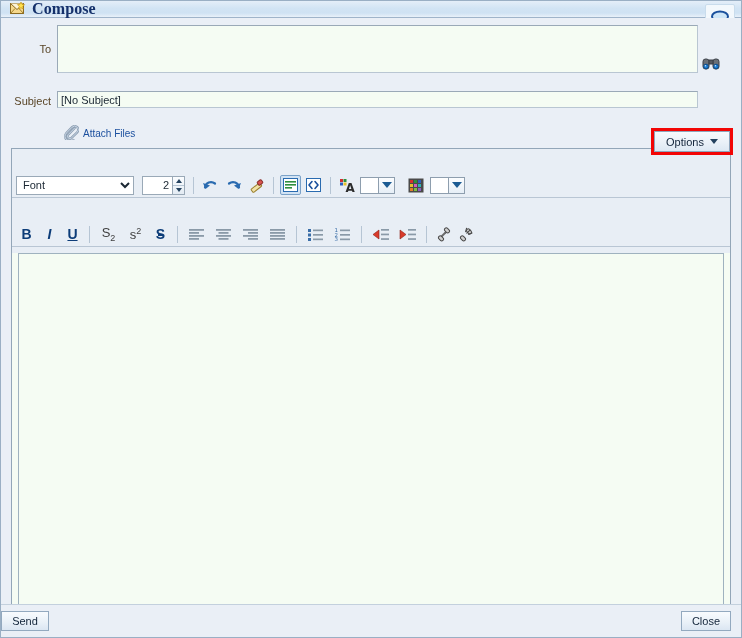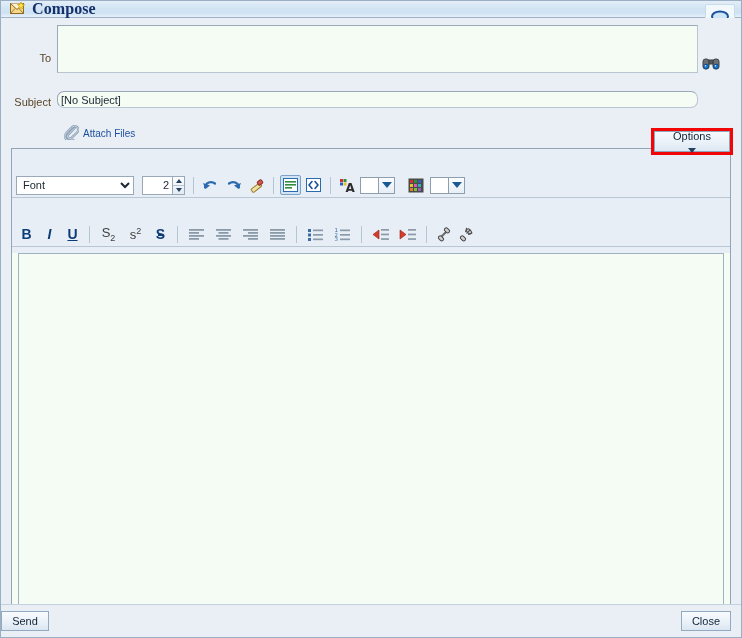--- a/index.html
+++ b/index.html
@@ -71,21 +71,21 @@
   }
 
   
   .fields {
     position: relative;
     padding: 7px 0 0 0;
     background: #eaeff6;
   }
   .field-row {
     display: flex;
-    align-items: center;
+    align-items: flex-start;
     padding: 0 0 12px 0;
   }
   .field-label {
     width: 56px;
     text-align: right;
     padding-right: 6px;
     font-size: 11px;
     color: #5a4628;
     font-family: "Liberation Sans", sans-serif;
     box-sizing: border-box;
@@ -107,21 +107,20 @@
   }
   .to-input {
     width: 641px;
     height: 48px;
     resize: none;
     line-height: 14px;
   }
   .subject-input {
     width: 641px;
     height: 17px;
-    border-radius: 7px;
   }
   .binoculars {
     position: absolute;
     right: 20px;
     top: 38px;
     width: 20px;
     height: 16px;
     cursor: pointer;
   }
 
@@ -154,21 +153,20 @@
     gap: 6px;
     min-width: 76px;
     height: 21px;
     padding: 0 9px;
     background: linear-gradient(to bottom, #f7fafd 0%, #eaf1f8 55%, #dde8f3 100%);
     border: 1px solid #8fa6bc;
     font-size: 11px;
     color: #12243a;
     cursor: pointer;
     box-sizing: border-box;
-    flex-direction: column;
   }
   .caret-down {
     width: 0; height: 0;
     border-left: 4px solid transparent;
     border-right: 4px solid transparent;
     border-top: 5px solid #24425f;
   }
 
   
   .editor-shell {

